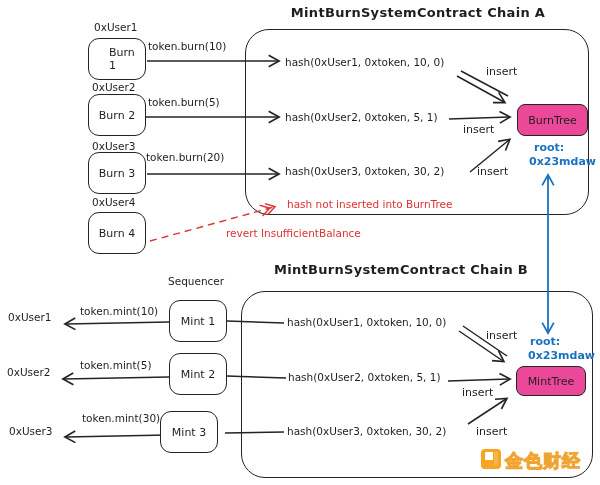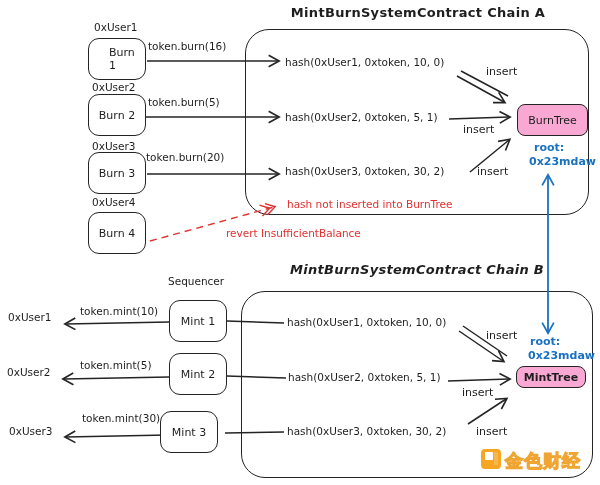--- a/index.html
+++ b/index.html
@@ -13,21 +13,21 @@
   .container {
     position:absolute; border:1.6px solid #242424; border-radius:24px;
     background:transparent; z-index:1;
   }
   .node {
     position:absolute; width:58px; height:42px; border:1.6px solid #242424;
     border-radius:11px; background:#fff; display:flex; align-items:center;
     justify-content:center; font-size:11px; z-index:3;
   }
   .tree {
-    position:absolute; border:1.5px solid #242424; border-radius:8px; background:#f9a8d4;
+    position:absolute; border:1.5px solid #242424; border-radius:8px; background:#ec4899;
     display:flex; align-items:center; justify-content:center; font-size:11px; z-index:3;
   }
   .ins { font-size:11px; }
   .red { color:#e03131; }
   .blue { color:#1971c2; font-weight:bold; font-size:11px;margin-left:7px; }
   svg.wires { position:absolute; left:0; top:0; z-index:2; pointer-events:none; }
   .wm { position:absolute; left:481px; top:449px; display:flex; align-items:flex-start; gap:4px; z-index:4; }
   .wm-logo { width:20px; height:20px; background:#f6a623; border-radius:4px; position:relative; overflow:hidden; }
   .wm-logo::after { content:""; position:absolute; left:4px; top:3px; width:8px; height:8px; background:#fff; border-radius:1px; }
   .wm-logo::before { content:""; position:absolute; right:3px; top:3px; width:4px; height:13px; background:#fff3; }
@@ -50,42 +50,42 @@
 <div class="node" style="left:88px; top:94px;">
     <span>Burn 2</span>
   </div>
 <div class="node" style="left:88px; top:152px;">
     <span>Burn 3</span>
   </div>
 <div class="node" style="left:88px; top:212px;">
     <span>Burn 4</span>
   </div>
 
-<div class="lbl" style="left:148px; top:41px;">token.burn(16)</div>
+<div class="lbl" style="left:148px; top:41px;">token.burn(10)</div>
 <div class="lbl" style="left:148px; top:97px;">token.burn(5)</div>
 <div class="lbl" style="left:146px; top:152px;">token.burn(20)</div>
 
 <div class="lbl" style="left:285px; top:57px;">hash(0xUser1, 0xtoken, 10, 0)</div>
 <div class="lbl" style="left:285px; top:112px;">hash(0xUser2, 0xtoken, 5, 1)</div>
 <div class="lbl" style="left:285px; top:166px;">hash(0xUser3, 0xtoken, 30, 2)</div>
 
 <div class="lbl ins" style="left:486px; top:66px;">insert</div>
 <div class="lbl ins" style="left:463px; top:124px;">insert</div>
 <div class="lbl ins" style="left:477px; top:166px;">insert</div>
 
 <div class="tree" style="left:517px; top:104px; width:71px; height:32px;">
     <span>BurnTree</span>
   </div>
 <div class="lbl blue" style="left:527px; top:142px;">root:</div>
 <div class="lbl blue" style="left:522px; top:156px;">0x23mdaw</div>
 
 <div class="lbl red" style="left:287px; top:199px;">hash not inserted into BurnTree</div>
 <div class="lbl red" style="left:226px; top:228px;">revert InsufficientBalance</div>
 
-<div class="title" style="left:241px; top:262px; width:352px;font-style:italic;">MintBurnSystemContract Chain B</div>
+<div class="title" style="left:225px; top:262px; width:352px;">MintBurnSystemContract Chain B</div>
 <div class="container" style="left:241px; top:291px; width:352px; height:187px;"></div>
 <div class="lbl" style="left:168px; top:276px;">Sequencer</div>
 
 <div class="lbl" style="left:8px; top:312px;">0xUser1</div>
 <div class="lbl" style="left:7px; top:367px;">0xUser2</div>
 <div class="lbl" style="left:9px; top:426px;">0xUser3</div>
 
 <div class="node" style="left:169px; top:300px;">
     <span>Mint 1</span>
   </div>
@@ -101,21 +101,21 @@
 <div class="lbl" style="left:82px; top:413px;">token.mint(30)</div>
 
 <div class="lbl" style="left:287px; top:317px;">hash(0xUser1, 0xtoken, 10, 0)</div>
 <div class="lbl" style="left:288px; top:372px;">hash(0xUser2, 0xtoken, 5, 1)</div>
 <div class="lbl" style="left:287px; top:426px;">hash(0xUser3, 0xtoken, 30, 2)</div>
 
 <div class="lbl ins" style="left:486px; top:330px;">insert</div>
 <div class="lbl ins" style="left:462px; top:387px;">insert</div>
 <div class="lbl ins" style="left:476px; top:426px;">insert</div>
 
-<div class="tree" style="left:516px; top:366px; width:70px; height:22px;font-weight:bold;">
+<div class="tree" style="left:516px; top:366px; width:70px; height:30px;">
     <span>MintTree</span>
   </div>
 <div class="lbl blue" style="left:523px; top:336px;">root:</div>
 <div class="lbl blue" style="left:521px; top:350px;">0x23mdaw</div>
 
 <svg class="wires" width="600" height="485" viewBox="0 0 600 485">
   <defs>
     <marker id="chevInk" viewBox="0 0 12 12" refX="9" refY="6" markerWidth="14" markerHeight="14" orient="auto" markerUnits="userSpaceOnUse">
       <path d="M1,1 L10,6 L1,11" fill="none" stroke="#242424" stroke-width="1.4"></path>
     </marker>

